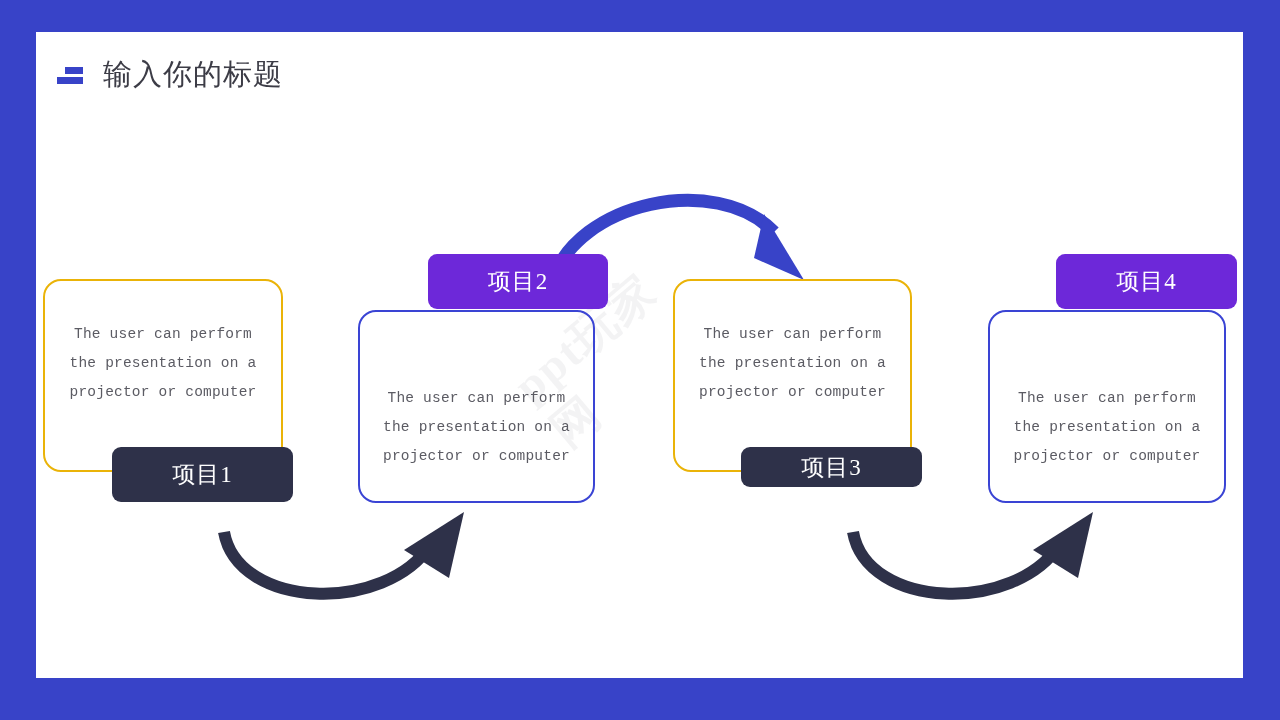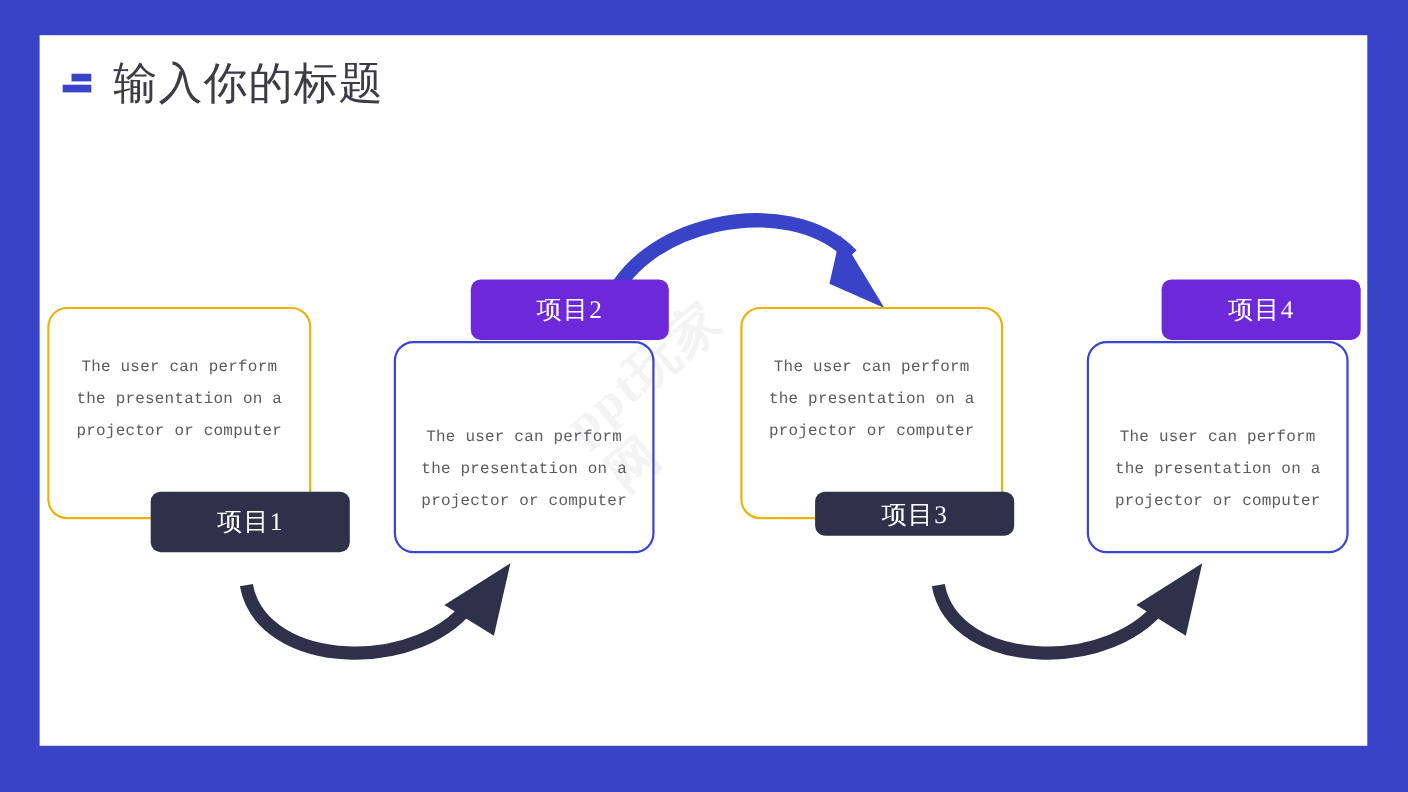--- a/index.html
+++ b/index.html
@@ -56,21 +56,21 @@
   #title-icon .bar-bottom {
     position: absolute;
     left: 0;
     top: 13px;
     width: 26px;
     height: 7px;
     background: #3843c8;
   }
   #page-title {
     font-family: "Liberation Serif", serif;
-    font-size: 40px;
+    font-size: 29px;
     color: #3c3c46;
     letter-spacing: 1px;
     white-space: nowrap;
   }
 
   
   #watermark {
     position: absolute;
     left: 505px;
     top: 255px;
@@ -122,21 +122,21 @@
     justify-content: center;
     letter-spacing: 1px;
   }
   .card-label.blue {
     background: #6d28d9;
   }
 
   
   #card1 { left: 7px; top: 247px; width: 240px; height: 193px; }
   #card1-text { top: 39px; }
-  #label1 { left: 76px; top: 415px; width: 181px; height: 55px; margin-left: 25px; }
+  #label1 { left: 76px; top: 415px; width: 181px; height: 55px; }
 
   #card2 { left: 322px; top: 278px; width: 237px; height: 193px; }
   #card2-text { top: 72px; }
   #label2 { left: 392px; top: 222px; width: 180px; height: 55px; }
 
   #card3 { left: 637px; top: 247px; width: 239px; height: 193px; }
   #card3-text { top: 39px; }
   #label3 { left: 705px; top: 415px; width: 181px; height: 40px; }
 
   #card4 { left: 952px; top: 278px; width: 238px; height: 193px; }

